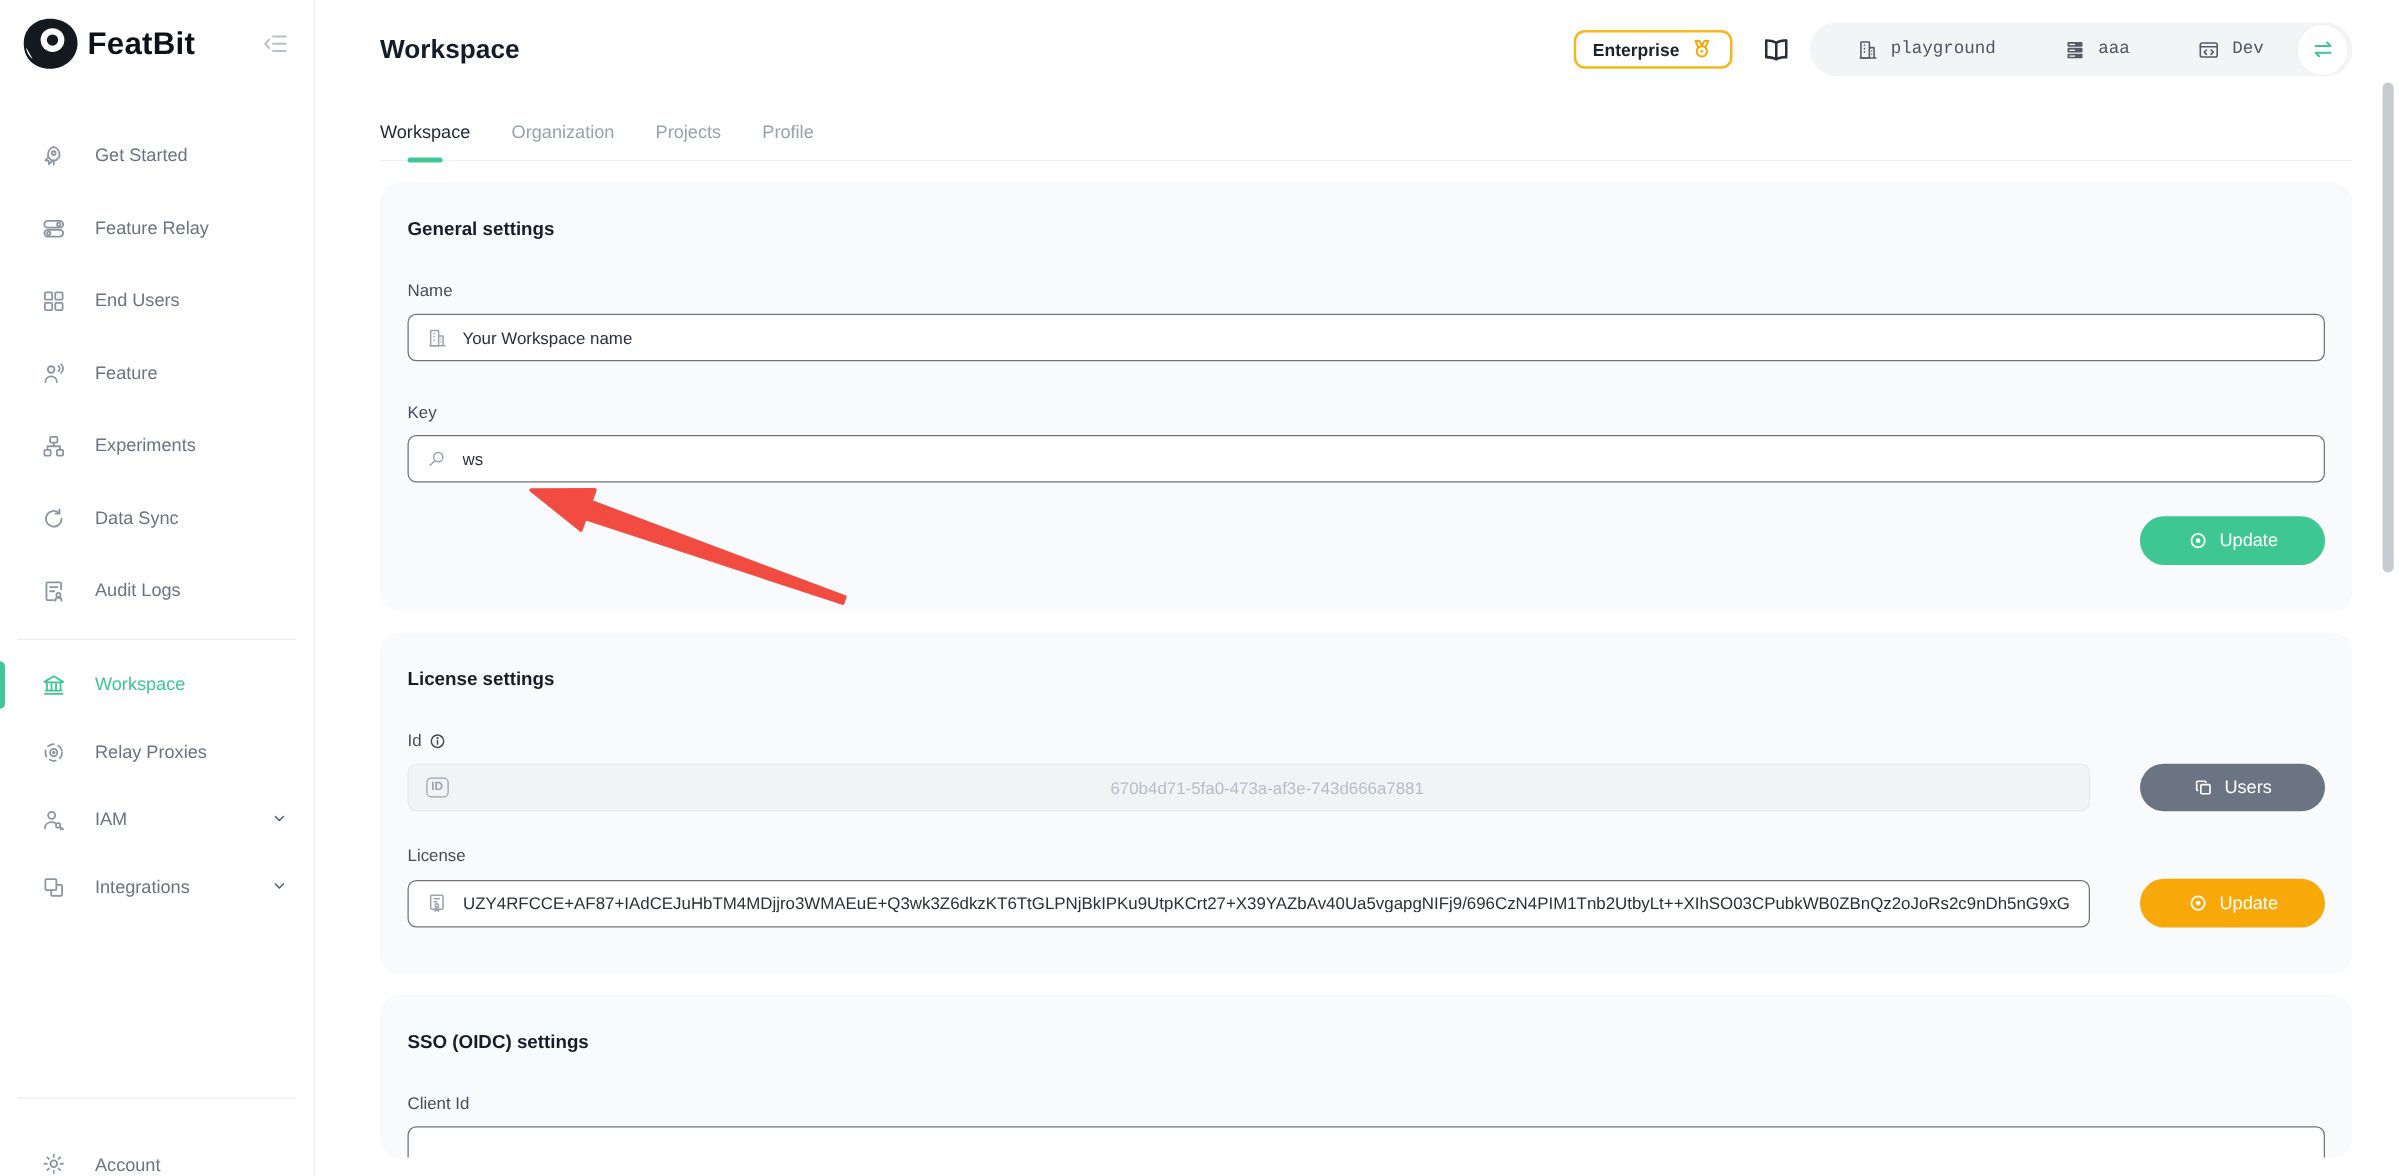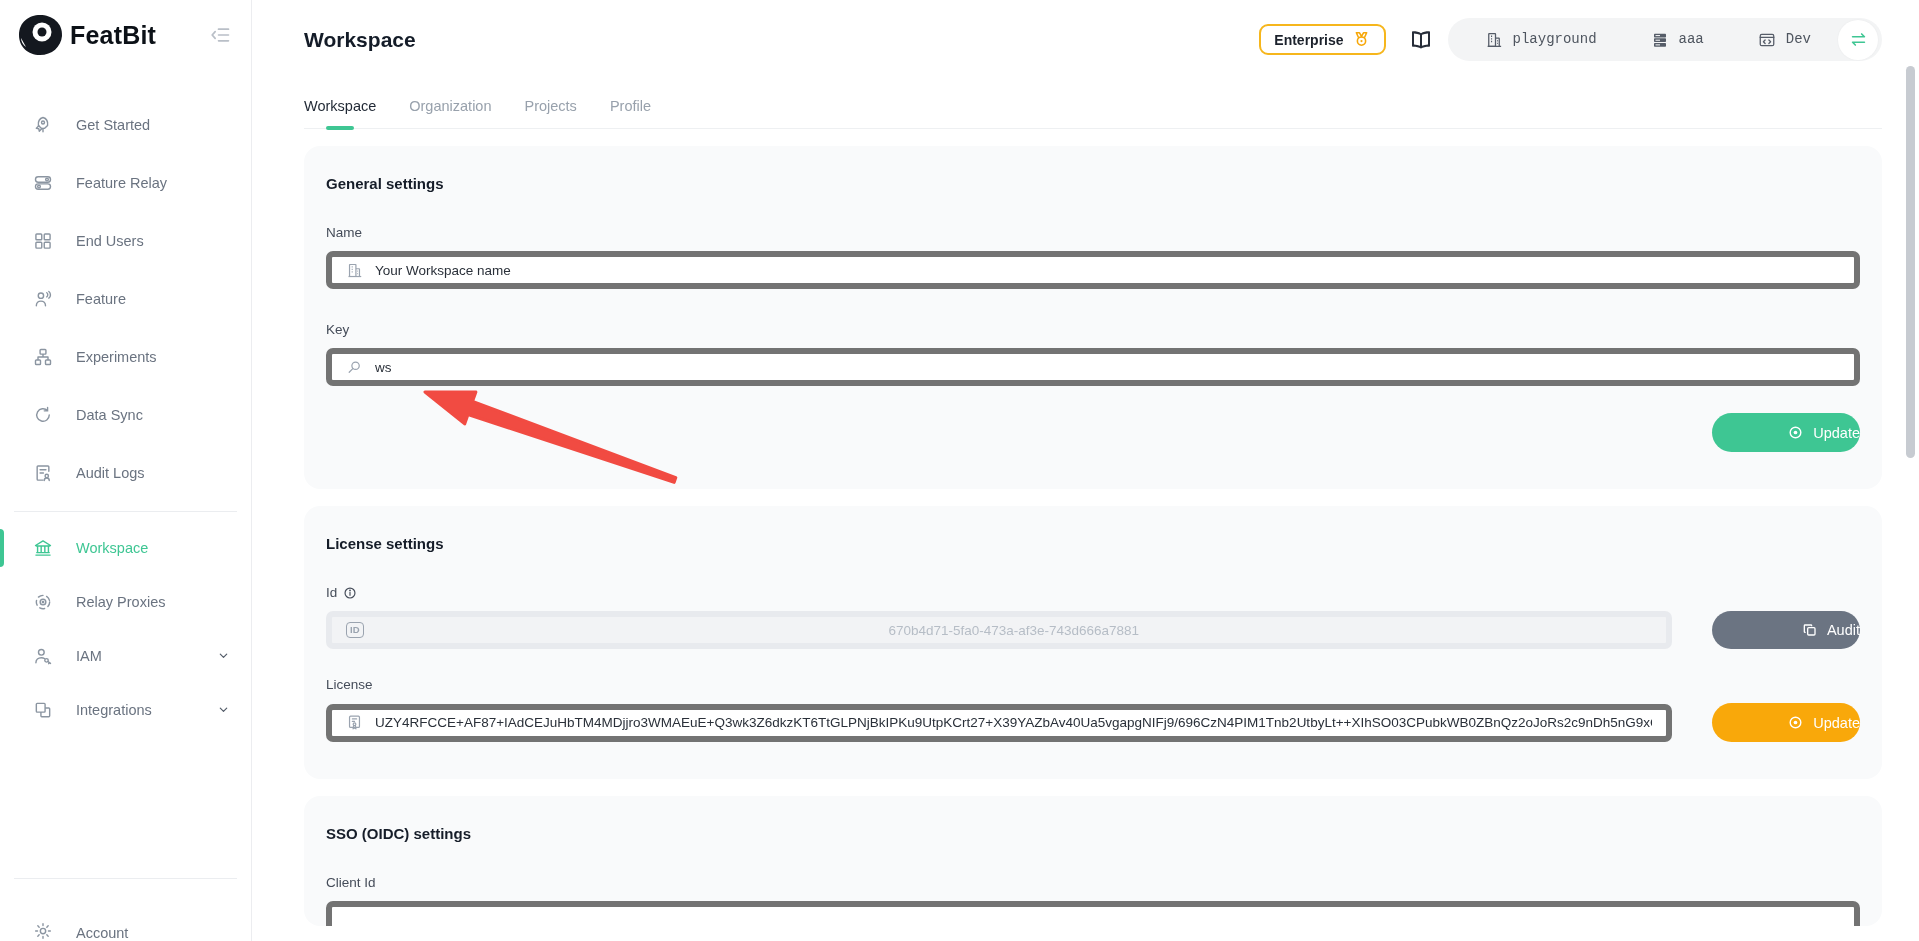--- a/index.html
+++ b/index.html
@@ -43,29 +43,29 @@
   
   .tabs { display:flex; gap:33px; margin-top:37px; border-bottom:1px solid #eef0f2; }
   .tab { position:relative; padding-bottom:14px; font-size:14.5px; color:#98a1ac; cursor:pointer; }
   .tab.active { color:#1f2733; }
   .tab-ink { position:absolute; bottom:-2px; left:50%; transform:translateX(-50%); width:28px; height:4px; border-radius:2px; background:#3ec693; }
 
   
   .card { background:#f9fafb; border-radius:16px; margin-top:17px; padding:29px 22px 37px 22px; }
   .card-heading { font-size:15px; font-weight:700; color:#161d29; }
   .field-label { margin-top:33px; font-size:13.5px; color:#454c59; display:flex; align-items:center; gap:6px; }
-  .input-wrap { margin-top:11px; display:flex; align-items:center; gap:12px; height:38px; background:#fff; border:6px solid #737373; border-radius:7px; padding:0 14px; }
+  .input-wrap { margin-top:11px; display:flex; align-items:center; gap:12px; height:38px; background:#fff; border:1px solid #737373; border-radius:7px; padding:0 14px; }
   .input-wrap .iicon { color:#9aa3af; display:flex; flex:0 0 auto; }
   .input-wrap input { border:none; outline:none; background:transparent; font-family:"Liberation Sans",sans-serif; font-size:13.5px; color:#2a3039; width:100%; }
   .input-wrap.disabled { background:#f2f3f5; border-color:#e8eaee; }
   .input-wrap.disabled input { color:#b6bdc6;text-align:center; }
   .id-box { border:1.6px solid #9aa3af; border-radius:4px; font-size:9.5px; font-weight:700; color:#9aa3af; padding:2px 3px; line-height:1; }
   .row-with-btn { display:flex; align-items:flex-start; }
   .row-with-btn .grow { flex:1; margin-right:40px; }
-  .btn { height:39px; min-width:148px; border:none; border-radius:20px; display:flex; align-items:center; justify-content:flex-end; gap:9px; color:#fff; font-size:14.5px; font-family:"Liberation Sans",sans-serif; cursor:pointer; }
+  .btn { height:39px; min-width:148px; border:none; border-radius:20px; display:flex; align-items:center; justify-content:center; gap:9px; color:#fff; font-size:14.5px; font-family:"Liberation Sans",sans-serif; cursor:pointer; }
   .btn-green { background:#3ec693; }
   .btn-slate { background:#6b7482; height:38px; }
   .btn-amber { background:#f9a80a; }
   .btn-row { display:flex; justify-content:flex-end; margin-top:27px; }
   .lic-row { align-items:center; }
 
   
   .arrow-overlay { position:absolute; left:390px; top:378px; pointer-events:none; }
   .scroll-thumb { position:absolute; right:4px; top:66px; width:9px; height:392px; border-radius:5px; background:#c7cbd1; }
 </style>
@@ -333,21 +333,21 @@
             <div class="input-wrap disabled" style="margin-top:11px">
               <span class="id-box">ID</span>
               <input type="text" disabled="" value="670b4d71-5fa0-473a-af3e-743d666a7881" style="">
             </div>
           </div>
           <button class="btn btn-slate" style="margin-top:11px">
             <svg width="16" height="16" viewBox="0 0 24 24" fill="none" stroke="#fff" stroke-width="2" stroke-linejoin="round">
               <rect x="8.5" y="8.5" width="11" height="11" rx="1.5"></rect>
                 <path d="M5.5 15.5h-1a1 1 0 0 1-1-1v-9a1 1 0 0 1 1-1h9a1 1 0 0 1 1 1v1"></path>
             </svg>
-            <span>Audit</span>
+            <span>Users</span>
           </button>
         </div>
 
         <div class="field-label" style="margin-top:28px">License</div>
         <div class="row-with-btn lic-row">
           <div class="grow">
             <div class="input-wrap" style="margin-top:11px">
               <span class="iicon">
                 <svg width="17" height="17" viewBox="0 0 24 24" fill="none" stroke="currentColor" stroke-width="1.7" stroke-linecap="round" stroke-linejoin="round">
                   <rect x="5" y="3" width="14" height="16" rx="1.5"></rect>

